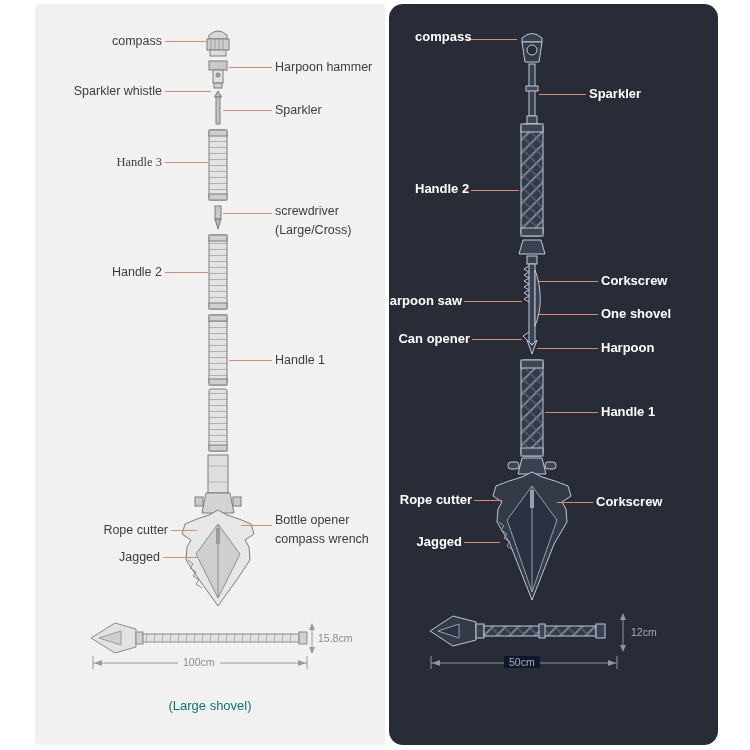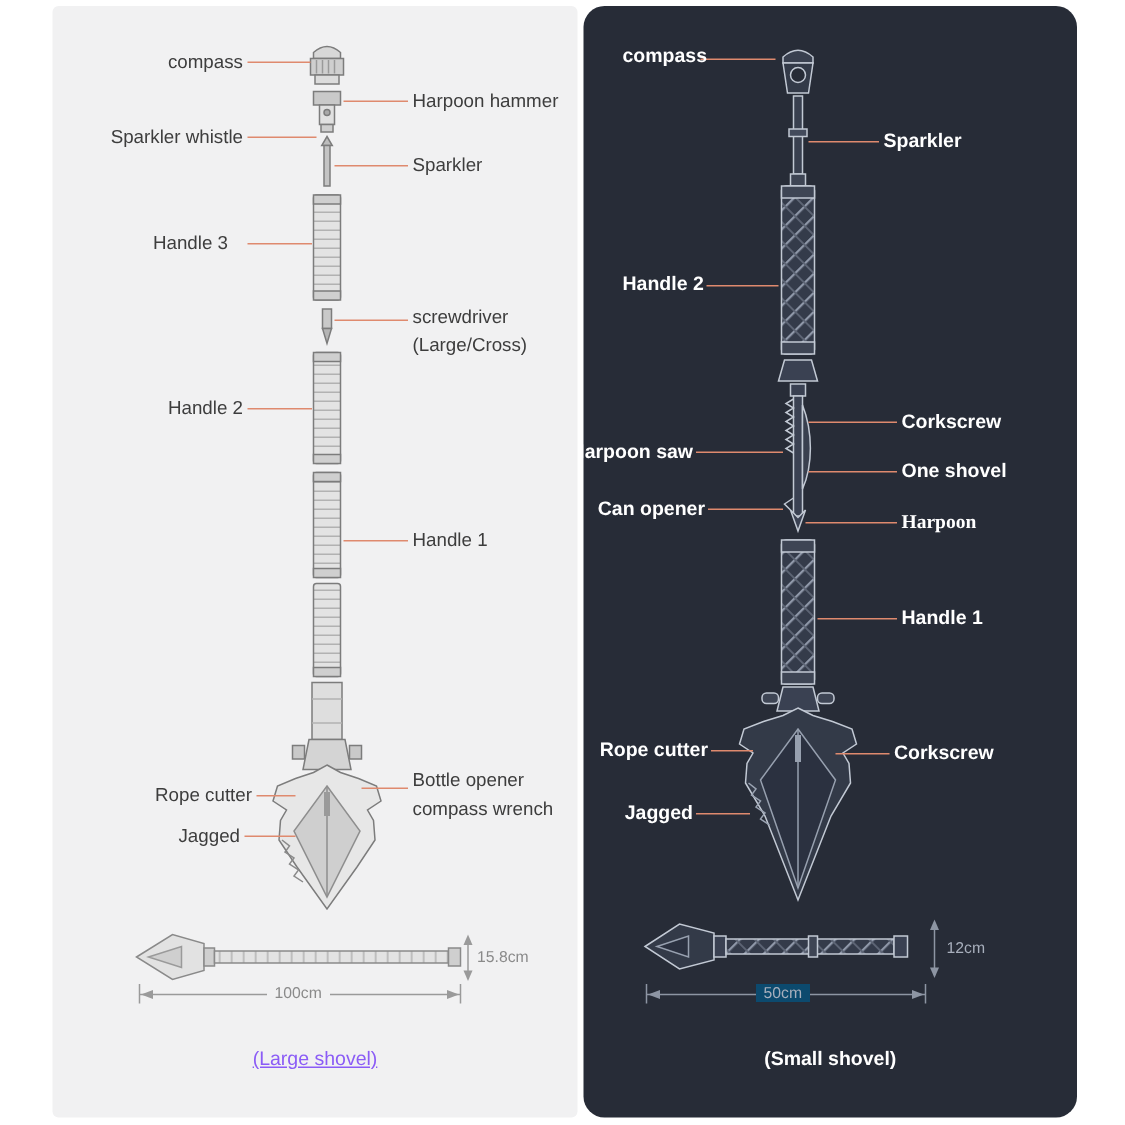--- a/index.html
+++ b/index.html
@@ -14,23 +14,23 @@
   .panel.left  { left:35px;  width:350px; background:#f1f1f2; border-radius:4px; }
   .panel.right { left:389px; width:329px; background:#272c37; border-radius:14px; }
   .art { position:absolute; left:0; top:0; width:100%; height:100%; }
   .lbl { position:absolute; font-size:12.5px; white-space:nowrap; z-index:3; }
   .panel.left  .lbl { color:#3d3d3d; }
   .panel.right .lbl { color:#ffffff; font-weight:600; font-size:13px; }
   .ln  { position:absolute; height:1px; background:#df8a6e; z-index:2; }
   .dim { position:absolute; font-size:10.5px; color:#8a8a8a; white-space:nowrap; z-index:3; }
   .panel.right .dim { color:#a8afbc; }
   .dim.masked-l { background:#f1f1f2; padding:0 5px; }
-  .dim.masked-r { background:#0c4a6e; padding:0 5px; }
+  .dim.masked-r { background:#0f172a; padding:0 5px; }
   .caption { position:absolute; left:0; width:100%; text-align:center; font-size:13px; z-index:3; }
-  .panel.left  .caption { color:#8b5cf6;text-decoration:underline; }
+  .panel.left  .caption { color:#0f766e; }
   .panel.right .caption { color:#ffffff; font-weight:600; }
 </style>
 </head>
 <body>
 
 <section class="panel left">
 
   <svg class="art" viewBox="0 0 350 741">
     <defs>
       <pattern id="ribsH" width="18" height="6" patternUnits="userSpaceOnUse">
@@ -106,21 +106,21 @@
         <line x1="58" y1="652" x2="58" y2="665"></line>
         <line x1="272" y1="652" x2="272" y2="665"></line>
         <path d="M59,659 l8,-3 v6 z" stroke="none"></path>
         <path d="M271,659 l-8,-3 v6 z" stroke="none"></path>
       </g>
     </g>
   </svg>
 
   <div class="lbl" style="right:223px; top:30px;">compass</div>
   <div class="lbl" style="right:223px; top:80px;">Sparkler whistle</div>
-  <div class="lbl" style="right:233px; top:151px;">Handle 3</div>
+  <div class="lbl" style="right:223px; top:151px;font-family:Liberation Serif, serif;">Handle 3</div>
   <div class="lbl" style="right:223px; top:261px;">Handle 2</div>
   <div class="lbl" style="right:217px; top:519px;">Rope cutter</div>
   <div class="lbl" style="right:225px; top:546px;">Jagged</div>
 
   <div class="lbl" style="left:240px; top:56px;">Harpoon hammer</div>
   <div class="lbl" style="left:240px; top:99px;">Sparkler</div>
   <div class="lbl" style="left:240px; top:200px;">screwdriver</div>
   <div class="lbl" style="left:240px; top:219px;">(Large/Cross)</div>
   <div class="lbl" style="left:240px; top:349px;">Handle 1</div>
   <div class="lbl" style="left:240px; top:509px;">Bottle opener</div>
@@ -221,33 +221,32 @@
   <div class="lbl" style="left:26px;  top:25px;">compass</div>
   <div class="lbl" style="left:26px;  top:177px;">Handle 2</div>
   <div class="lbl" style="right:256px; top:289px;">Harpoon saw</div>
   <div class="lbl" style="right:248px; top:327px;">Can opener</div>
   <div class="lbl" style="right:246px; top:488px;">Rope cutter</div>
   <div class="lbl" style="right:256px; top:530px;">Jagged</div>
 
   <div class="lbl" style="left:200px; top:82px;">Sparkler</div>
   <div class="lbl" style="left:212px; top:269px;">Corkscrew</div>
   <div class="lbl" style="left:212px; top:302px;">One shovel</div>
-  <div class="lbl" style="left:212px; top:336px;font-family:Liberation Serif, serif;">Harpoon</div>
+  <div class="lbl" style="left:212px; top:336px;">Harpoon</div>
   <div class="lbl" style="left:212px; top:400px;">Handle 1</div>
   <div class="lbl" style="left:207px; top:490px;">Corkscrew</div>
 
   <div class="ln" style="left:78px;  top:35px;  width:50px;"></div>
   <div class="ln" style="left:150px; top:90px;  width:47px;"></div>
   <div class="ln" style="left:82px;  top:186px; width:48px;"></div>
   <div class="ln" style="left:150px; top:277px; width:59px;"></div>
   <div class="ln" style="left:75px;  top:297px; width:58px;"></div>
   <div class="ln" style="left:150px; top:310px; width:59px;"></div>
   <div class="ln" style="left:83px;  top:335px; width:50px;"></div>
   <div class="ln" style="left:148px; top:344px; width:61px;"></div>
   <div class="ln" style="left:156px; top:408px; width:53px;"></div>
   <div class="ln" style="left:85px;  top:496px; width:28px;"></div>
   <div class="ln" style="left:168px; top:498px; width:36px;"></div>
   <div class="ln" style="left:75px;  top:538px; width:36px;"></div>
 
   <div class="dim" style="left:242px; top:622px;text-align:right;">12cm</div>
   <div class="dim masked-r" style="left:115px; top:652px;">50cm</div>
-  <div class="caption" style="top:694px;">(Small shovel)</div>
 </section>
 
 </body></html>

